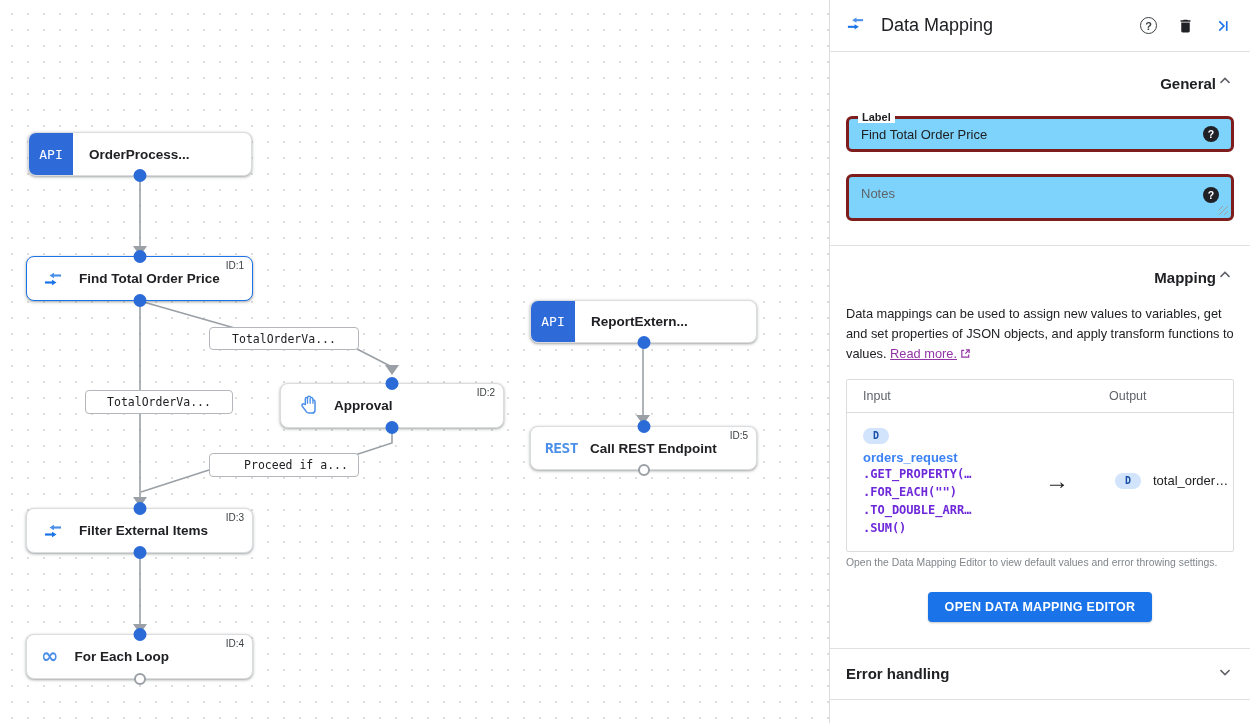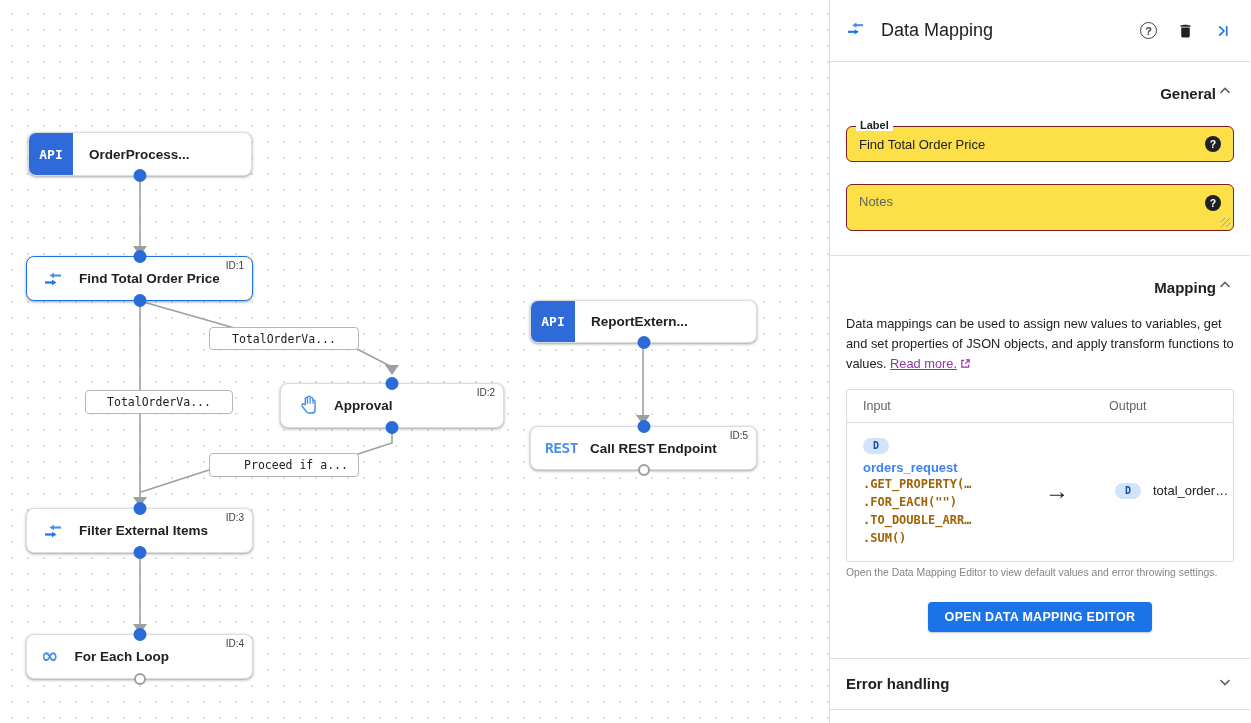--- a/index.html
+++ b/index.html
@@ -14,57 +14,57 @@
   .edges { position:absolute; inset:0; width:830px; height:723px; }
 
   .node { position:absolute; background:#fff; border:1px solid #dadce0; border-radius:8px;
     box-shadow:0 1px 2px rgba(60,64,67,.3), 0 1px 3px 1px rgba(60,64,67,.15);
     display:flex; align-items:center; }
   .node.selected { border:1.5px solid #1a73e8; }
   .node-label { font-size:13.5px; font-weight:700; color:#202124; margin-left:16px; white-space:nowrap; }
   .node-id { position:absolute; top:3px; right:8px; font-size:10px; color:#3c4043; font-weight:400; }
   .badge-api { width:44px; align-self:stretch; background:#2f6bd8; border-radius:7px 0 0 7px;
     display:flex; align-items:center; justify-content:center; color:#fff;
-    font-family:"DejaVu Sans Mono",monospace; font-weight:700; font-size:13px; }
+    font-family:"DejaVu Sans Mono",monospace; font-weight:400; font-size:13px; }
   .badge-api + .node-label { margin-left:16px; }
   .badge-rest { margin-left:14px; color:#4b8fe8; font-family:"DejaVu Sans Mono",monospace;
     font-weight:700; font-size:14.5px; letter-spacing:-0.5px; }
   .badge-rest + .node-label { margin-left:12px; }
   .node-icon { margin-left:16px; display:flex; align-items:center; }
   .infinity { margin-left:14px; color:#4b8fe8; font-size:21px; font-weight:700; line-height:1;
     font-family:"DejaVu Sans",sans-serif; }
 
   .port { position:absolute; left:50%; transform:translateX(-50%); width:13px; height:13px;
     border-radius:50%; z-index:3; }
   .port.top { top:-7px; } .port.bottom { bottom:-7px; }
   .port.blue { background:#2a6bd8; }
   .port.white { background:#fff; border:2px solid #9aa0a6; width:12px; height:12px; }
 
   .edge-label { position:absolute; background:#fff; border:1px solid #b3b6ba; border-radius:4px;
     display:flex; align-items:center; justify-content:center; z-index:2;
     font-family:"DejaVu Sans Mono",monospace; font-size:11.5px; color:#202124; }
 
   
   .panel { width:420px; height:723px; background:#fff; overflow:hidden; }
-  .panel-header { height:62px; display:flex; align-items:center; padding:0 18px 0 16px;
+  .panel-header { height:52px; display:flex; align-items:center; padding:0 18px 0 16px;
     border-bottom:1px solid #e0e0e0; }
   .panel-title { flex:1; font-size:18px; color:#202124; margin-left:16px; }
   .panel-actions { display:flex; align-items:center; gap:20px; }
   .help-outline { width:17px; height:17px; border:1.5px solid #3c4043; border-radius:50%;
     font-size:11px; font-weight:700; color:#3c4043; display:flex; align-items:center;
     justify-content:center; cursor:pointer; }
   .icon-btn { display:flex; align-items:center; cursor:pointer; }
 
   .section { padding:20px 16px 24px; }
   .section-head { display:flex; align-items:center; justify-content:flex-end; }
   .section-title { font-size:15px; font-weight:700; color:#202124; }
   .divider { height:1px; background:#e0e0e0; }
 
-  .tf { position:relative; border:1px solid #7f1d1d; border-radius:6px; height:36px;
-    display:flex; align-items:center; padding:0 44px 0 12px; margin-top:22px; background:#fde047; }
+  .tf { position:relative; border:3px solid #7f1d1d; border-radius:6px; height:36px;
+    display:flex; align-items:center; padding:0 44px 0 12px; margin-top:22px; background:#7dd3fc; }
   .tf-legend { position:absolute; top:-8px; left:9px; background:#fff; padding:0 4px;
     font-size:11px; font-weight:700; color:#202124; }
   .tf-value { font-size:13px; color:#202124; }
   .tf.notes { height:47px; align-items:flex-start; padding-top:9px; margin-top:22px; }
   .tf-placeholder { font-size:13px; color:#5f6368; }
   .help-solid { position:absolute; right:12px; top:50%; transform:translateY(-50%);
     width:16px; height:16px; border-radius:50%; background:#202124; color:#fff;
     font-size:10.5px; font-weight:700; display:flex; align-items:center; justify-content:center; }
   .tf.notes .help-solid { top:18px; }
   .resize-grip { position:absolute; right:3px; bottom:3px; width:9px; height:9px;
@@ -76,21 +76,21 @@
 
   .map-table { border:1px solid #dadce0; border-radius:2px; margin-top:14px; background:#fff; }
   .map-thead { display:grid; grid-template-columns:1fr 140px; border-bottom:1px solid #dadce0; }
   .map-th { padding:9px 16px; font-size:12.5px; color:#5f6368; }
   .map-row { display:grid; grid-template-columns:152px 84px 1fr; padding:12px 0 14px 16px; }
   .pill { display:inline-flex; align-items:center; justify-content:center; min-width:26px;
     height:16px; border-radius:8px; background:#d2e3fc; color:#174ea6; font-size:10px;
     font-weight:700; font-family:"DejaVu Sans Mono",monospace; }
   .in-var { font-size:13px; color:#3b82f6; margin-top:6px;font-weight:bold; }
   .mono-line { font-family:"DejaVu Sans Mono",monospace; font-size:12px; font-weight:700;
-    color:#a16207; line-height:18px; white-space:nowrap; }
+    color:#6d28d9; line-height:18px; white-space:nowrap; }
   .map-arrow { display:flex; align-items:center; justify-content:center; font-size:24px;
     color:#202124; }
   .map-out { display:flex; align-items:center; gap:12px; padding-left:16px; }
   .out-var { font-size:13px; color:#202124; }
   .map-hint { margin-top:5px; font-size:10.4px; color:#80868b; white-space:nowrap; }
 
   .btn-row { text-align:center; margin-top:24px; }
   .btn-primary { display:inline-block; background:#1a73e8; color:#fff; border:none;
     border-radius:4px; padding:8px 17px; font-size:12.5px; font-weight:700;
     letter-spacing:.3px; font-family:"Liberation Sans","DejaVu Sans",sans-serif;

